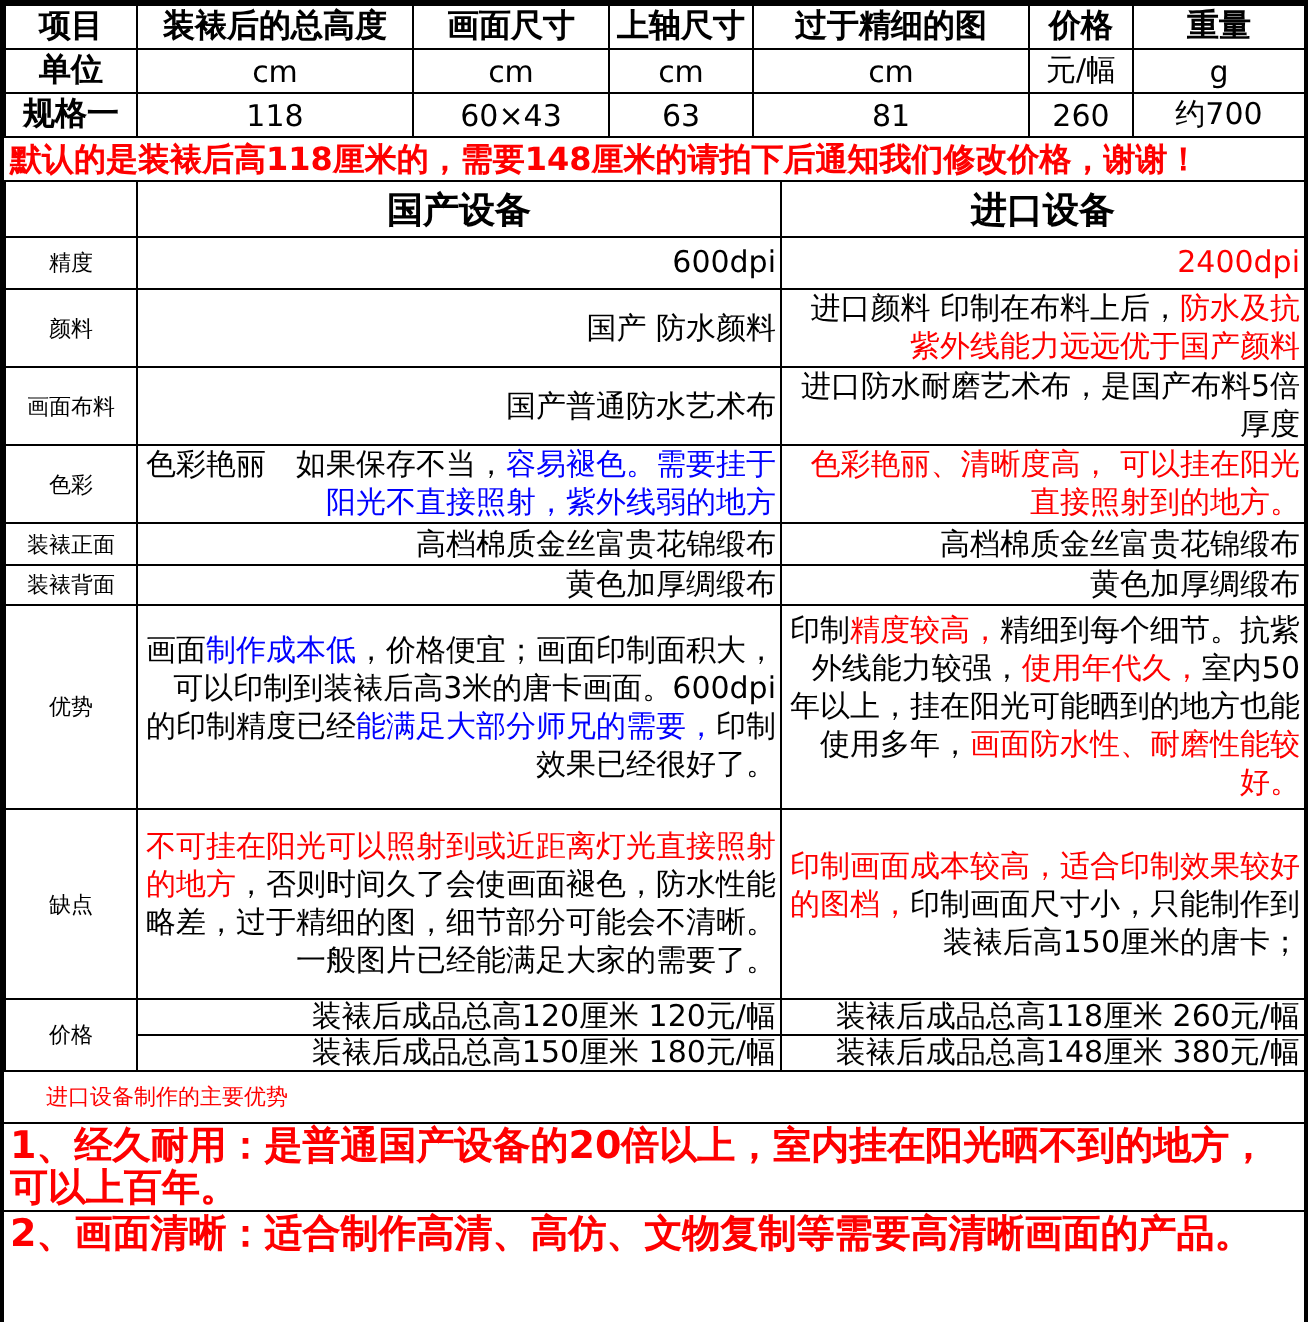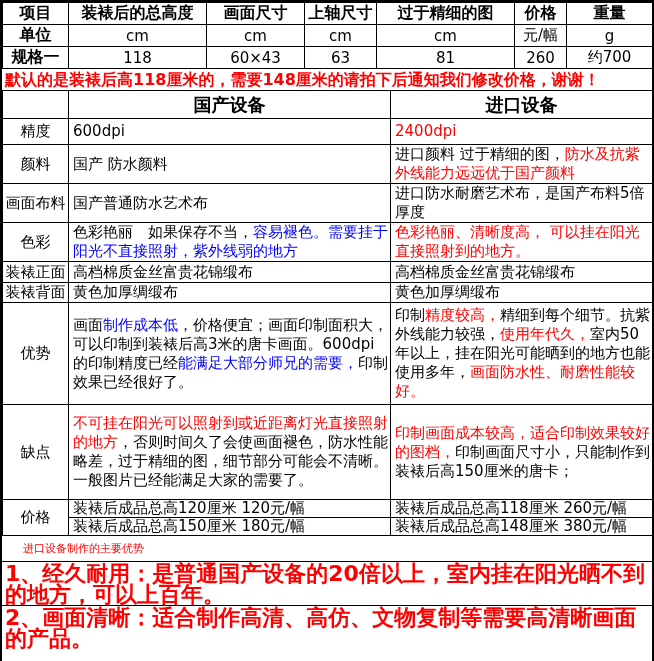--- a/index.html
+++ b/index.html
@@ -24,29 +24,29 @@
   .t1 tr.unit{height:16px;}
   .t1 tr.spec{height:18px;}
   .note{
     height:21px;line-height:21px;padding-left:3px;
     font-size:16px;font-weight:bold;color:#fe0000;white-space:nowrap;
   }
   
   .t2{font-size:15px;}
   .t2 thead tr{height:28px;}
   .t2 thead th{font-size:18px;font-weight:bold;text-align:center;}
-  .t2 th.lbl{font-weight:normal;font-size:15px;text-align:center;vertical-align:middle;padding:0;}
-  .t2 td{vertical-align:middle;line-height:19px;padding:0 2px 0 4px;text-align:left;}
+  .t2 th.lbl{font-weight:normal;font-size:11px;text-align:center;vertical-align:middle;padding:0;}
+  .t2 td{vertical-align:middle;line-height:19px;padding:0 2px 0 4px;text-align:right;}
   
   .fh{
     height:25px;line-height:25px;padding-left:21px;border-bottom:1px solid #000;
     font-size:11px;font-weight:normal;color:#fe0000;white-space:nowrap;
   }
   .fp{
-    font-size:22px;font-weight:bold;color:#fe0000;
+    font-size:19px;font-weight:bold;color:#fe0000;
     line-height:21px;padding:1px 4px 0 3px;
   }
   .p1{height:42px;border-bottom:1px solid #000;}
   .p2{height:23px;}
 </style>
 </head>
 <body>
 
 <div class="sheet">
 
@@ -109,21 +109,21 @@
     </thead>
     <tbody>
         <tr style="height: 26px;">
           <th class="lbl">精度</th>
           <td><span style="color: rgb(0, 0, 0);">600dpi</span></td>
           <td><span style="color: rgb(254, 0, 0);">2400dpi</span></td>
         </tr>
         <tr style="height: 37px;">
           <th class="lbl">颜料</th>
           <td><span style="color: rgb(0, 0, 0);">国产 防水颜料</span></td>
-          <td><span style="color: rgb(0, 0, 0);">进口颜料 过于精细的图，</span><span style="color: rgb(254, 0, 0);">防水及抗紫外线能力远远优于国产颜料</span></td>
+          <td><span style="color: rgb(0, 0, 0);">进口颜料 印制在布料上后，</span><span style="color: rgb(254, 0, 0);">防水及抗紫外线能力远远优于国产颜料</span></td>
         </tr>
         <tr style="height: 38px;">
           <th class="lbl">画面布料</th>
           <td><span style="color: rgb(0, 0, 0);">国产普通防水艺术布</span></td>
           <td><span style="color: rgb(0, 0, 0);">进口防水耐磨艺术布，是国产布料5倍厚度</span></td>
         </tr>
         <tr style="height: 37px;">
           <th class="lbl">色彩</th>
           <td><span style="color: rgb(0, 0, 0);">色彩艳丽　如果保存不当，</span><span style="color: rgb(1, 1, 254);">容易褪色。需要挂于阳光不直接照射，紫外线弱的地方</span></td>
           <td><span style="color: rgb(254, 0, 0);">色彩艳丽、清晰度高， 可以挂在阳光直接照射到的地方。</span></td>

